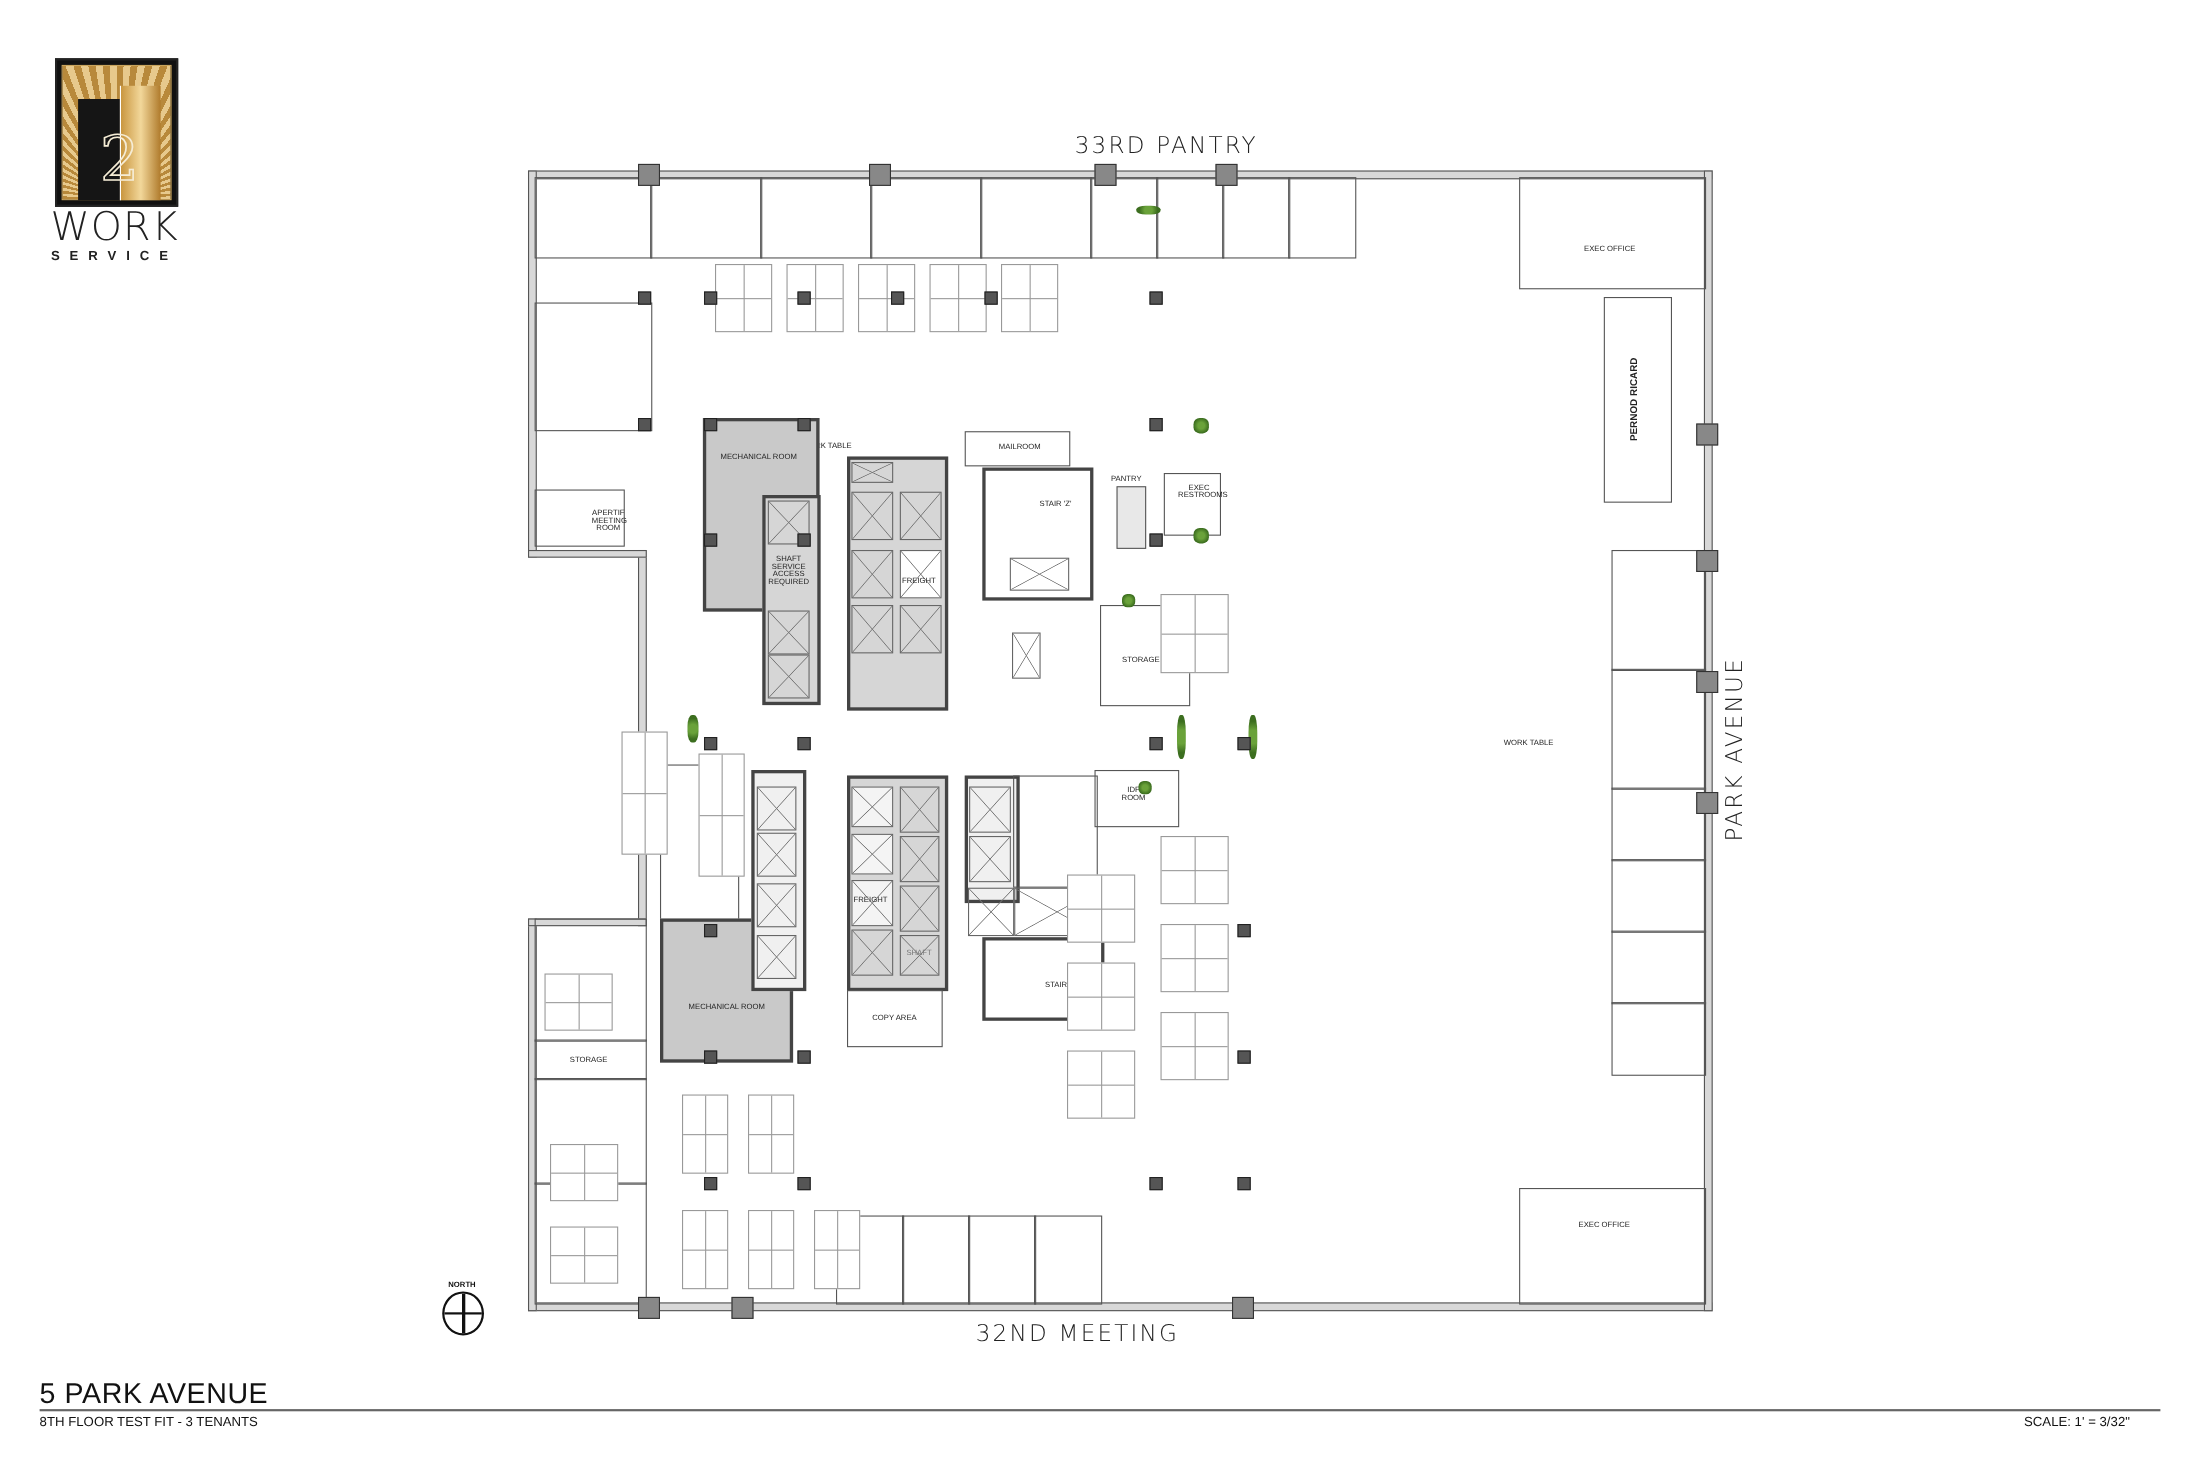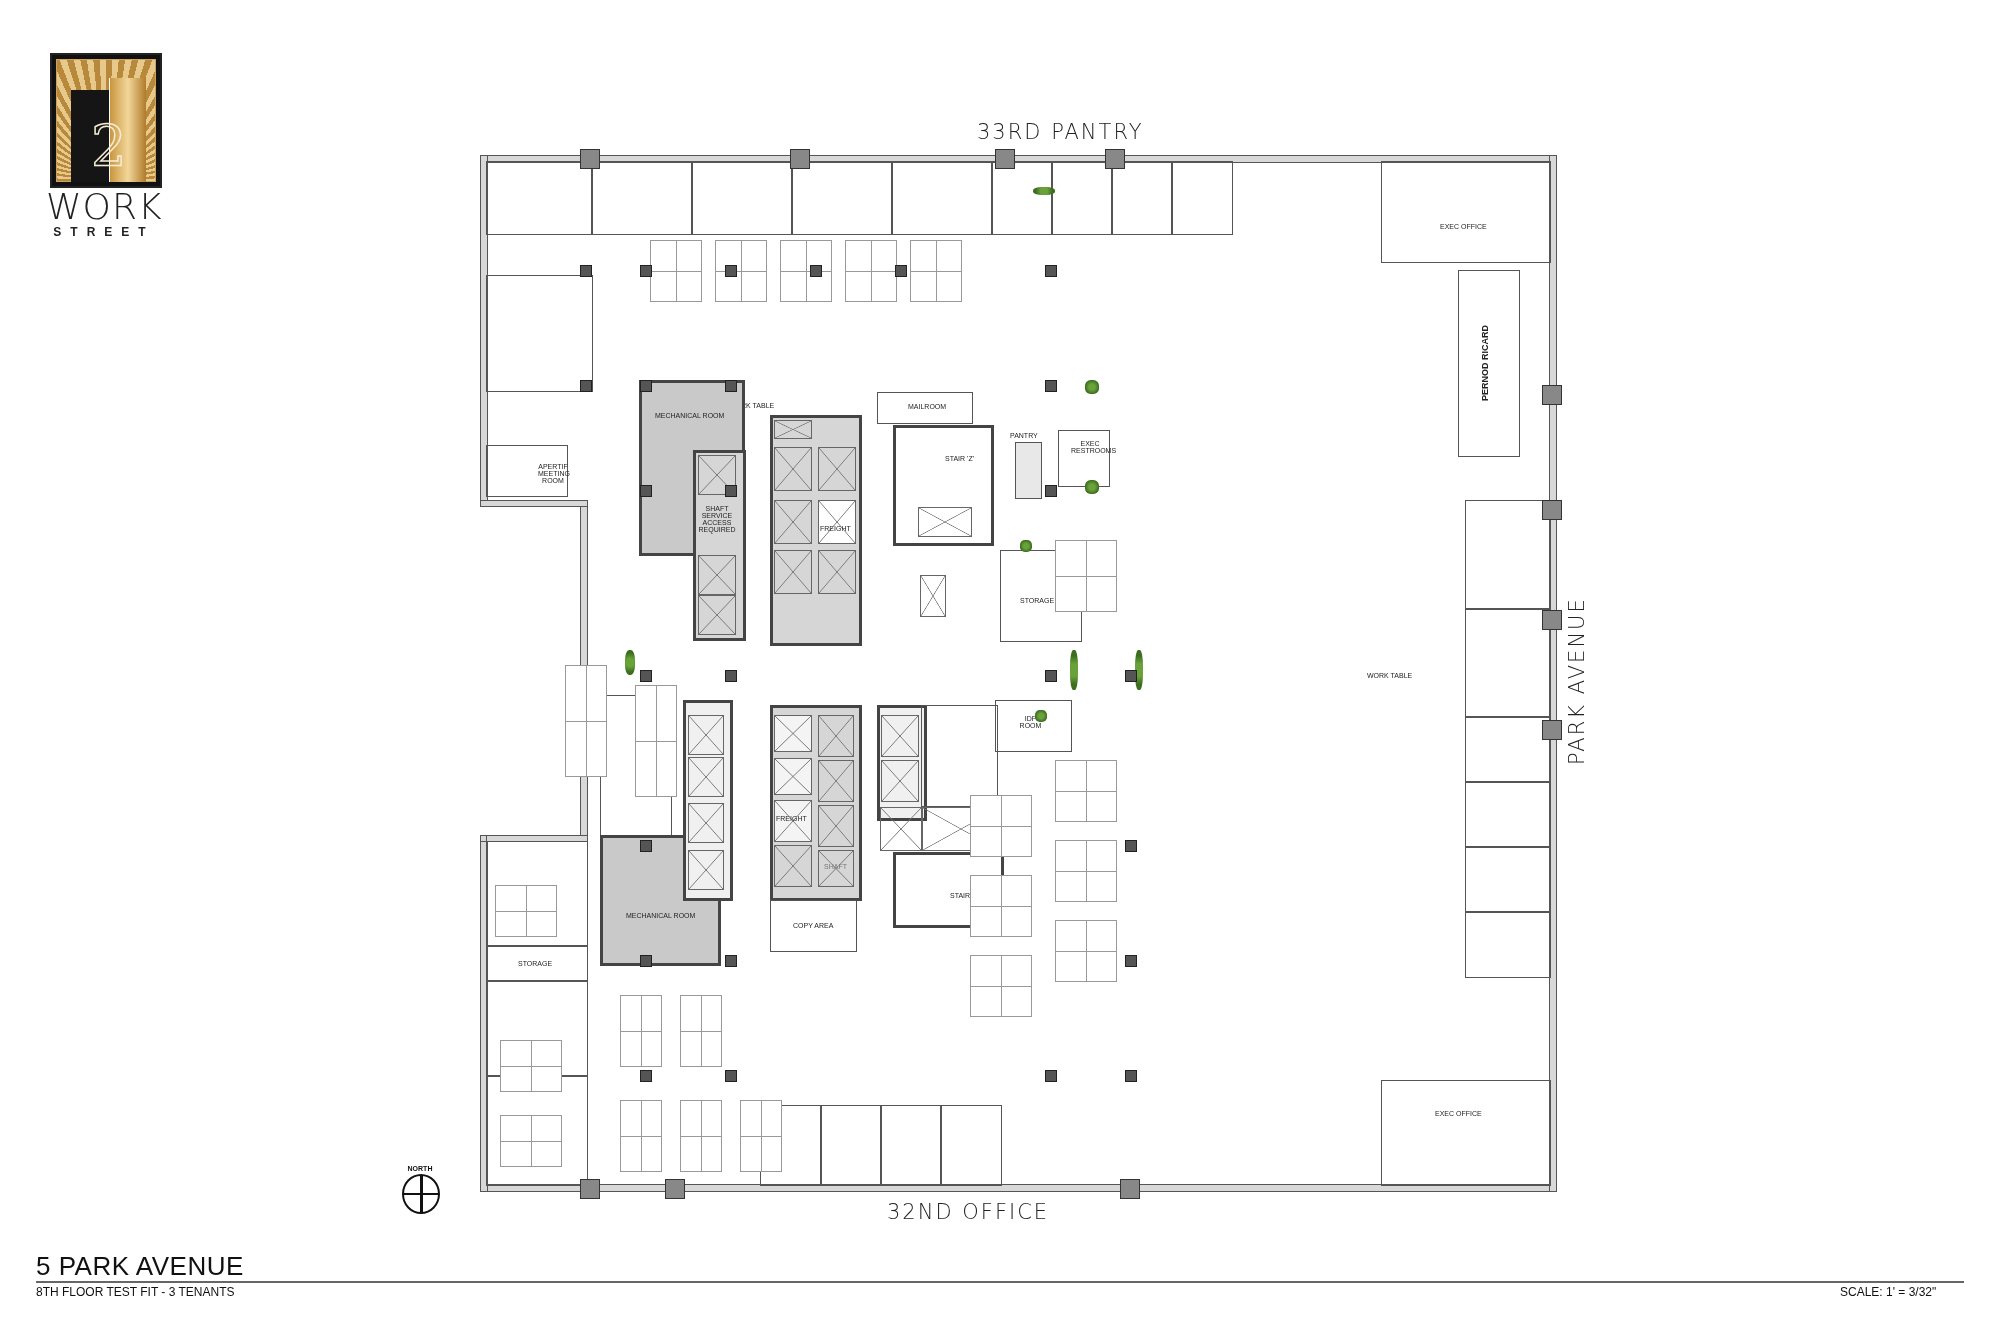--- a/index.html
+++ b/index.html
@@ -44,24 +44,24 @@
 <body>
 
 <div class="abs logo-box">
   <div class="logo-inner">
     <div class="logo-bldg-dark"></div>
     <div class="logo-bldg-gold"></div>
     <div class="logo-two">2</div>
   </div>
 </div>
 <div class="abs logo-word">WORK</div>
-<div class="abs logo-sub">STREET</div>
+<div class="abs logo-sub">SERVICE</div>
 
 <div class="abs street" style="left:977px;top:120px;">33RD PANTRY</div>
-<div class="abs street" style="left:887px;top:1200px;">32ND OFFICE</div>
+<div class="abs street" style="left:887px;top:1200px;">32ND MEETING</div>
 <div class="abs street vert" style="left:1565px;top:585px;height:180px;">PARK AVENUE</div>
 
 <div class="abs plan">
 
   <div class="wall" style="left:0;top:0;width:1075px;height:6px;"></div>
   <div class="wall" style="left:0;top:1029px;width:1075px;height:6px;"></div>
   <div class="wall" style="left:1069px;top:0;width:6px;height:1035px;"></div>
   <div class="wall" style="left:0;top:0;width:6px;height:350px;"></div>
   <div class="wall" style="left:0;top:680px;width:6px;height:355px;"></div>
   <div class="wall" style="left:100px;top:345px;width:6px;height:340px;"></div>

